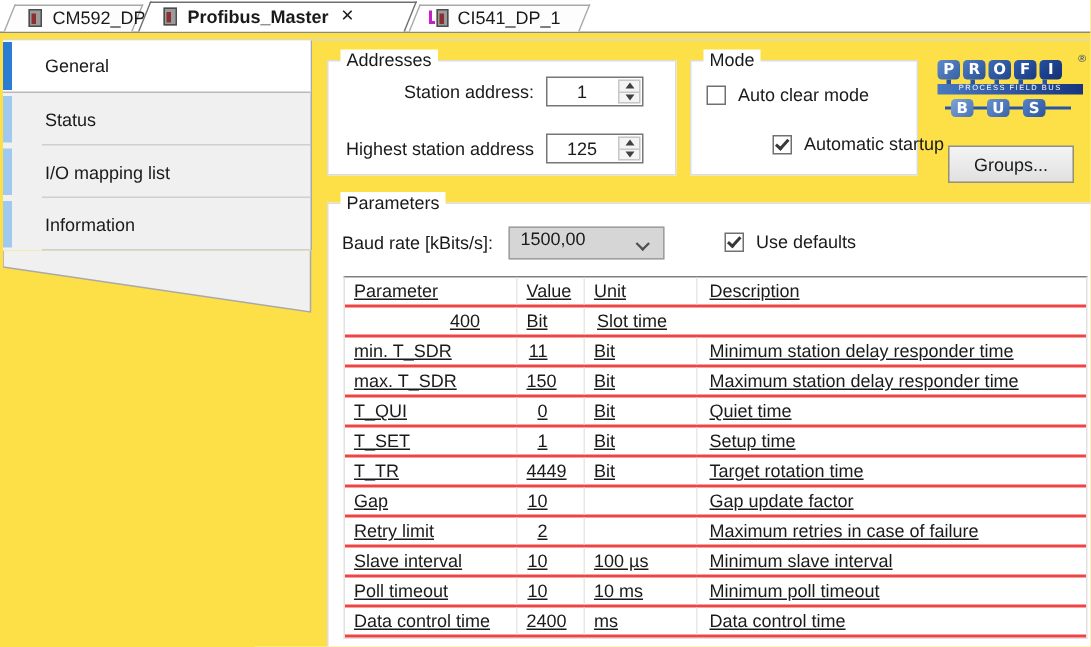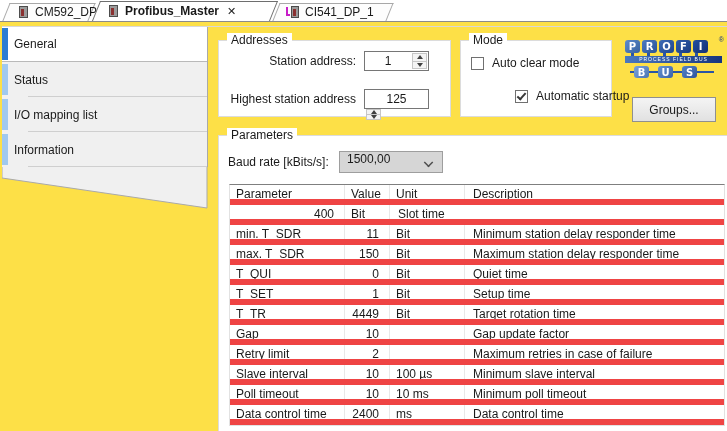--- a/index.html
+++ b/index.html
@@ -17,21 +17,21 @@
   .devicon .mod{position:absolute;left:3px;top:0;width:9px;height:12px;background:#9b9b9b;border:1px solid #4c4c4c;box-sizing:border-box;}
   .devicon .mod::after{content:'';position:absolute;left:1px;top:2px;width:3px;height:7px;background:#8a3030;}
   .devicon.bus .hook{position:absolute;left:0;top:1px;width:4px;height:9px;border-left:2px solid #c81ec8;border-bottom:2px solid #c81ec8;box-sizing:border-box;}
   .close-x{margin-left:8px;font-weight:900;font-size:11px;color:#222;line-height:1;}
 
   
   .panel-top{position:absolute;left:2px;top:26px;width:725px;height:0;border-top:1px solid #d8d8d8;}
 
   
   .side-rect{position:absolute;left:2px;top:27px;width:205px;height:140px;background:#f0f0f0;border-right:1px solid #a9a9a9;box-sizing:content-box;z-index:2;}
-  .side-item{position:absolute;left:0;width:205px;height:35px;display:flex;align-items:center;padding-left:12px;box-sizing:border-box;cursor:default;}
+  .side-item{position:absolute;left:0;width:205px;height:35px;display:flex;align-items:center;padding-left:28px;box-sizing:border-box;cursor:default;}
   .side-item .strip{position:absolute;left:0;top:2px;bottom:2px;width:6px;background:#a0c9ef;}
   .side-item.active{background:#fff;}
   .side-item.active .strip{background:#2b7cd3;top:1px;bottom:1px;}
   .side-item.active{border-bottom:1px solid #b9b9b9;}
   .side-item:not(.active)::after{content:'';position:absolute;left:26px;right:0;bottom:0;border-bottom:1px solid #cfcfcf;}
   .side-bottom{position:absolute;left:2px;top:167px;z-index:1;}
 
   
   .groupbox{position:absolute;border:1px solid #dcdcdc;box-sizing:border-box;background:#fff;}
   .gb-legend{position:absolute;top:-8px;left:8px;background:#fff;padding:0 4px;line-height:14px;}
@@ -70,24 +70,24 @@
   .stub{width:3px;height:3px;background:#2a55a6;}
   .band{height:7px;background:linear-gradient(90deg,#4a79c0,#16357e);color:#fff;display:flex;align-items:center;justify-content:center;font-size:5px;letter-spacing:1px;line-height:7px;overflow:hidden;}
   .brow{position:relative;display:flex;gap:9px;margin-left:9px;margin-top:3px;width:80px;}
   .brow::before{content:'';position:absolute;left:-4px;right:0;top:5px;height:2px;background:#2a55a6;}
   .b0{background:linear-gradient(135deg,#7ba4da,#4a74b4);} .b1{background:linear-gradient(135deg,#6794d1,#3c63a8);}
   .b2{background:linear-gradient(135deg,#5584c7,#2f549c);}
   .brow .ltile{position:relative;width:15px;height:12px;}
 
   
   .ptable{position:absolute;left:10px;top:48px;width:494px;border:1px solid #e2e2e2;border-top:1px solid #7f7f7f;box-sizing:content-box;background:#fff;}
-  .prow{display:grid;grid-template-columns:115px 45px 75px 259px;height:20px;line-height:19px;border-bottom:6px solid #ef4444;box-sizing:border-box;text-decoration:underline;}
+  .prow{display:grid;grid-template-columns:115px 45px 75px 259px;height:20px;line-height:19px;border-bottom:2px solid #ef4444;box-sizing:border-box;text-decoration:underline;}
   .pcell{border-right:1px solid #e8e8e8;padding:0 6px;overflow:hidden;white-space:nowrap;box-sizing:border-box;}
   .pcell:last-child{border-right:none;padding-left:8px;}
-  .pcell.val{text-align:right;padding-right:10px;}
+  .pcell.val{text-align:right;padding-right:24px;}
   .labelr{position:absolute;text-align:right;line-height:20px;white-space:nowrap;}
   .labell{position:absolute;line-height:20px;white-space:nowrap;}
 </style>
 </head>
 <body>
 
 <div id="screen">
 
   <div class="tabbar">
     <div class="doc-tab" style="left:6px;width:86px;">
@@ -154,21 +154,21 @@
       <span class="spin-btns">
         <span class="sb up">
             <span class="tri-up"></span>
           </span>
         <span class="sb dn">
             <span class="tri-dn"></span>
           </span>
       </span>
     </div>
     <span class="labelr" style="left:0;width:137px;top:48px;">Highest station address</span>
-    <div class="spin" style="left:145px;top:48px;flex-direction:column;">
+    <div class="spin" style="left:145px;top:48px;">
       <span class="spin-val">125</span>
       <span class="spin-btns">
         <span class="sb up">
             <span class="tri-up"></span>
           </span>
         <span class="sb dn">
             <span class="tri-dn"></span>
           </span>
       </span>
     </div>
@@ -212,20 +212,24 @@
 
   <div class="btn" style="left:632px;top:97px;width:84px;height:25px;">Groups...</div>
 
   <div class="groupbox" style="left:218px;top:135px;width:516px;height:302px;">
     <span class="gb-legend">Parameters</span>
     <span class="labell" style="left:9px;top:16px;text-align:center;">Baud rate [kBits/s]:</span>
     <div class="combo" style="left:120px;top:15px;width:104px;">
       <span>1500,00</span>
       <span class="chev"></span>
     </div>
+    <div class="cbrow" style="left:264px;top:17px;">
+      <span class="cb checked"></span>
+      <span class="cb-label">Use defaults</span>
+    </div>
 
     <div class="ptable">
       <div class="prow">
         <span class="pcell">Parameter</span>
         <span class="pcell val">Value</span>
         <span class="pcell">Unit</span>
         <span class="pcell">Description</span>
       </div>
       <div>
 

